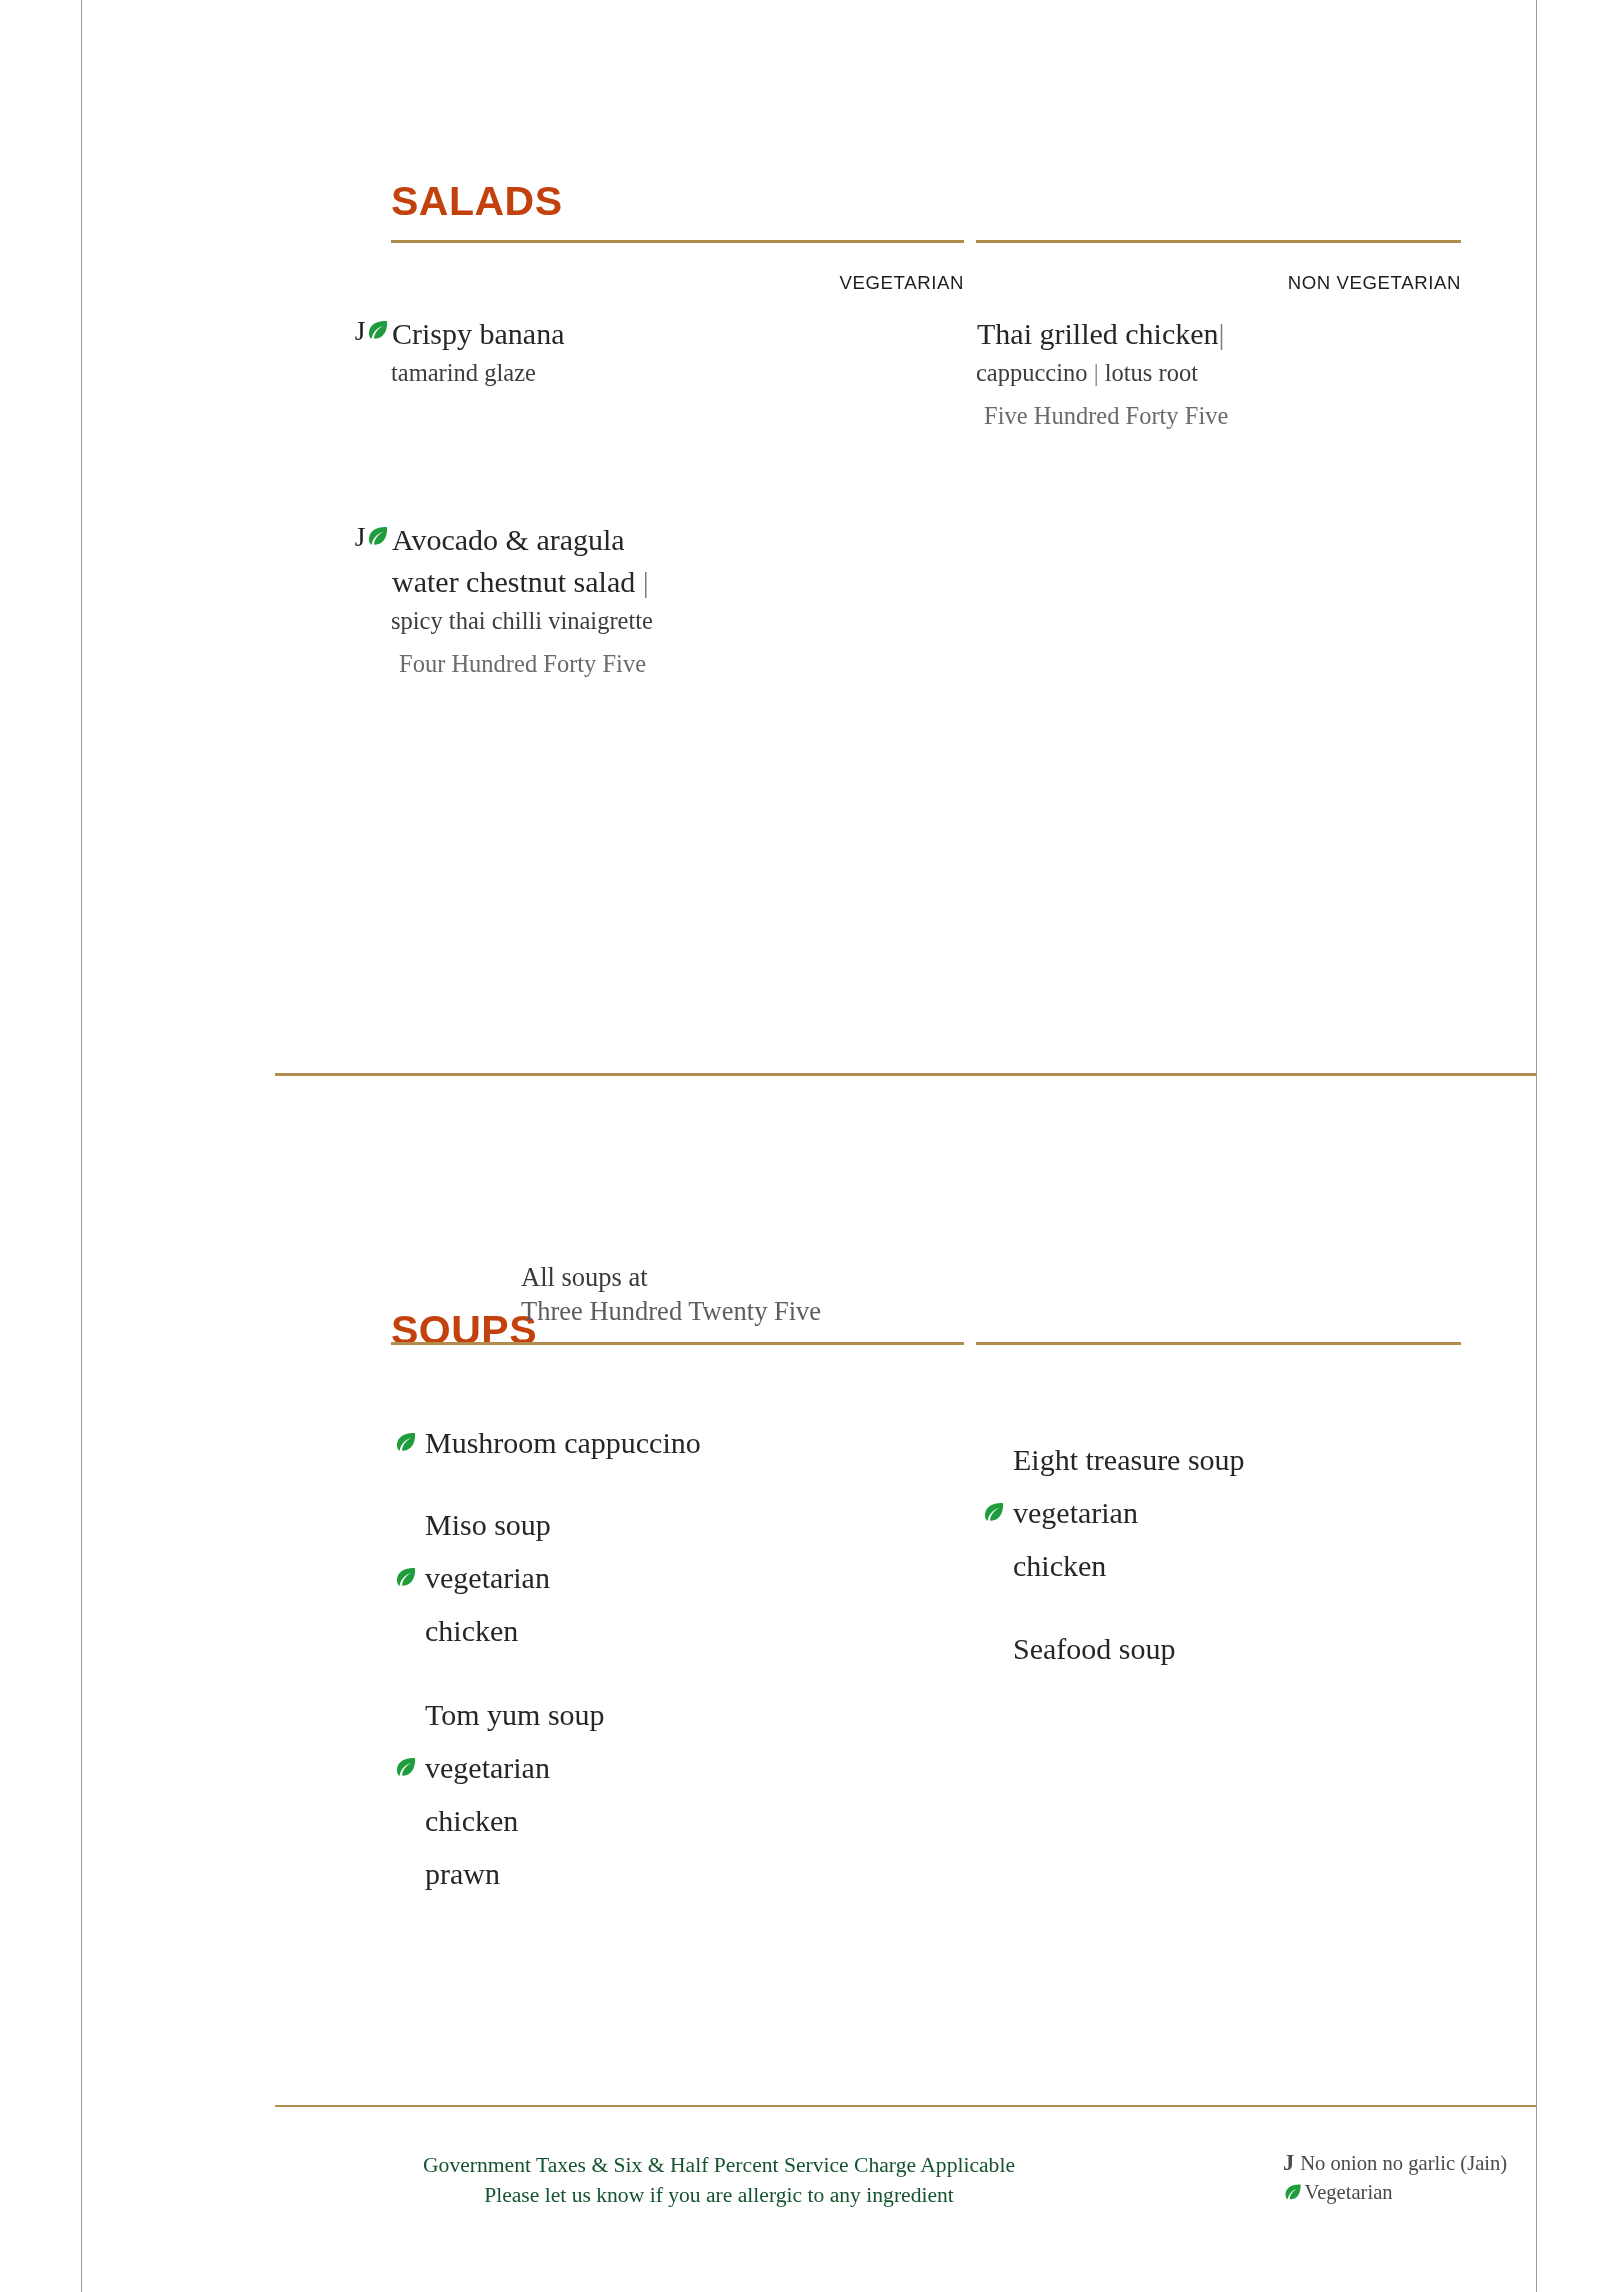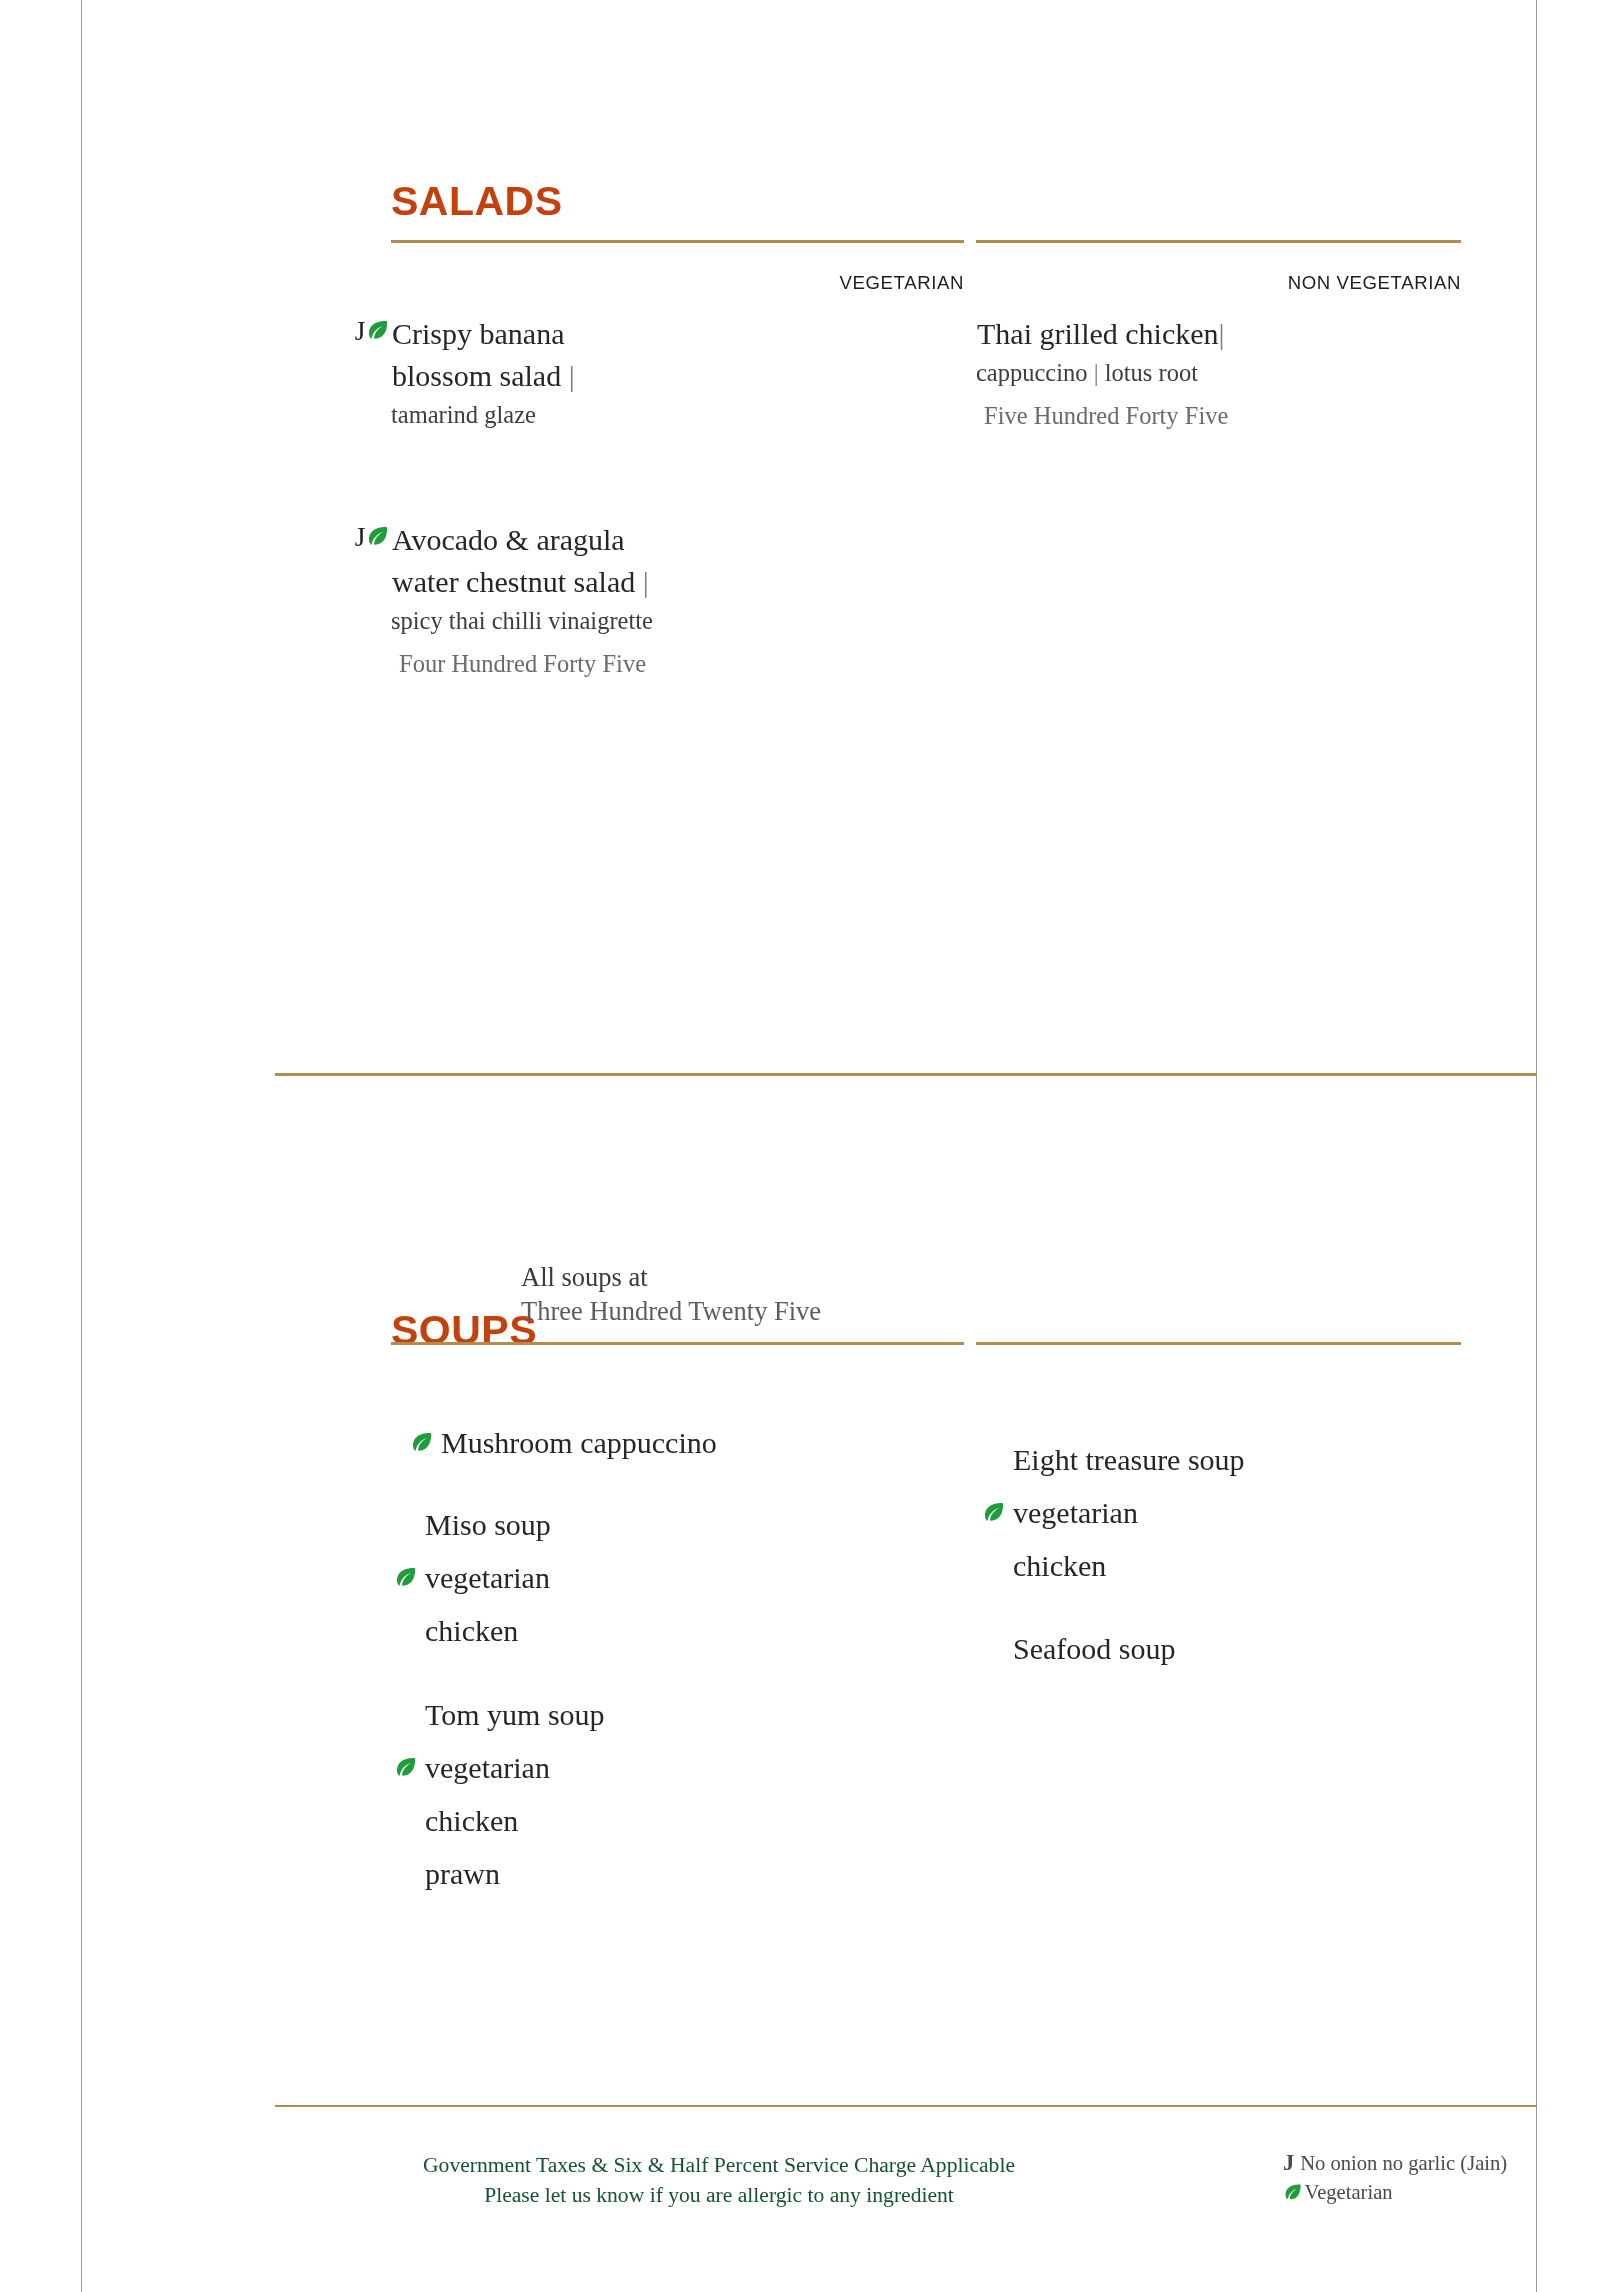--- a/index.html
+++ b/index.html
@@ -203,21 +203,20 @@
     <div class="col-label" style="left:490px; top:272px; width:392px;">VEGETARIAN</div>
     <div class="col-label" style="left:987px; top:272px; width:392px;">NON VEGETARIAN</div>
 
     <div class="dish" style="left:309px; top:312px;">
       <div class="markers">
         <span class="jain">J</span><span class="leaf"><svg viewBox="0 0 24 24">
               <path d="M21.5 3.2C12.5 2.4 4.8 6.1 3.3 12.9c-.9 4.1.6 7.4 2.4 8.3.6-3.6 2.4-7 5.4-9.6 1.9-1.6 4.1-2.8 6.2-3.4-2.9 1.6-5.4 3.8-7 6.3-1.3 2-2 4.2-2.1 6.5 3.4.6 7.6-1 10.2-4.6 2.7-3.8 3.4-9.1 3.1-13.2z" fill="#1f9d3d"></path>
             </svg></span>
       </div>
       <p class="name">Crispy banana</p>
-      <p class="name"><span>blossom salad</span> <span class="pipe">|</span></p>
       <p class="desc">tamarind glaze</p>
     </div>
 
     <div class="dish" style="left:309px; top:518px;">
       <div class="markers">
         <span class="jain">J</span><span class="leaf"><svg viewBox="0 0 24 24">
               <path d="M21.5 3.2C12.5 2.4 4.8 6.1 3.3 12.9c-.9 4.1.6 7.4 2.4 8.3.6-3.6 2.4-7 5.4-9.6 1.9-1.6 4.1-2.8 6.2-3.4-2.9 1.6-5.4 3.8-7 6.3-1.3 2-2 4.2-2.1 6.5 3.4.6 7.6-1 10.2-4.6 2.7-3.8 3.4-9.1 3.1-13.2z" fill="#1f9d3d"></path>
             </svg></span>
       </div>
       <p class="name">Avocado &amp; aragula</p>
@@ -240,21 +239,21 @@
     <div class="sec-head soups">SOUPS</div>
 
     <div class="soups-note">
       <div class="ln1">All soups at</div>
       <div class="ln2">Three Hundred Twenty Five</div>
     </div>
 
     <div class="rule-gold" style="left:309px; top:1342px; width:573px;"></div>
     <div class="rule-gold" style="left:894px; top:1342px; width:485px;"></div>
 
-    <div class="soup" style="left:343px; top:1416px;margin-left:16px;">
+    <div class="soup" style="left:343px; top:1416px;">
       <p class="sname">
         <span class="leaf-abs">
             <svg viewBox="0 0 24 24">
               <path d="M21.5 3.2C12.5 2.4 4.8 6.1 3.3 12.9c-.9 4.1.6 7.4 2.4 8.3.6-3.6 2.4-7 5.4-9.6 1.9-1.6 4.1-2.8 6.2-3.4-2.9 1.6-5.4 3.8-7 6.3-1.3 2-2 4.2-2.1 6.5 3.4.6 7.6-1 10.2-4.6 2.7-3.8 3.4-9.1 3.1-13.2z" fill="#1f9d3d"></path>
             </svg>
           </span>
         <span>Mushroom cappuccino</span>
       </p>
     </div>
 

